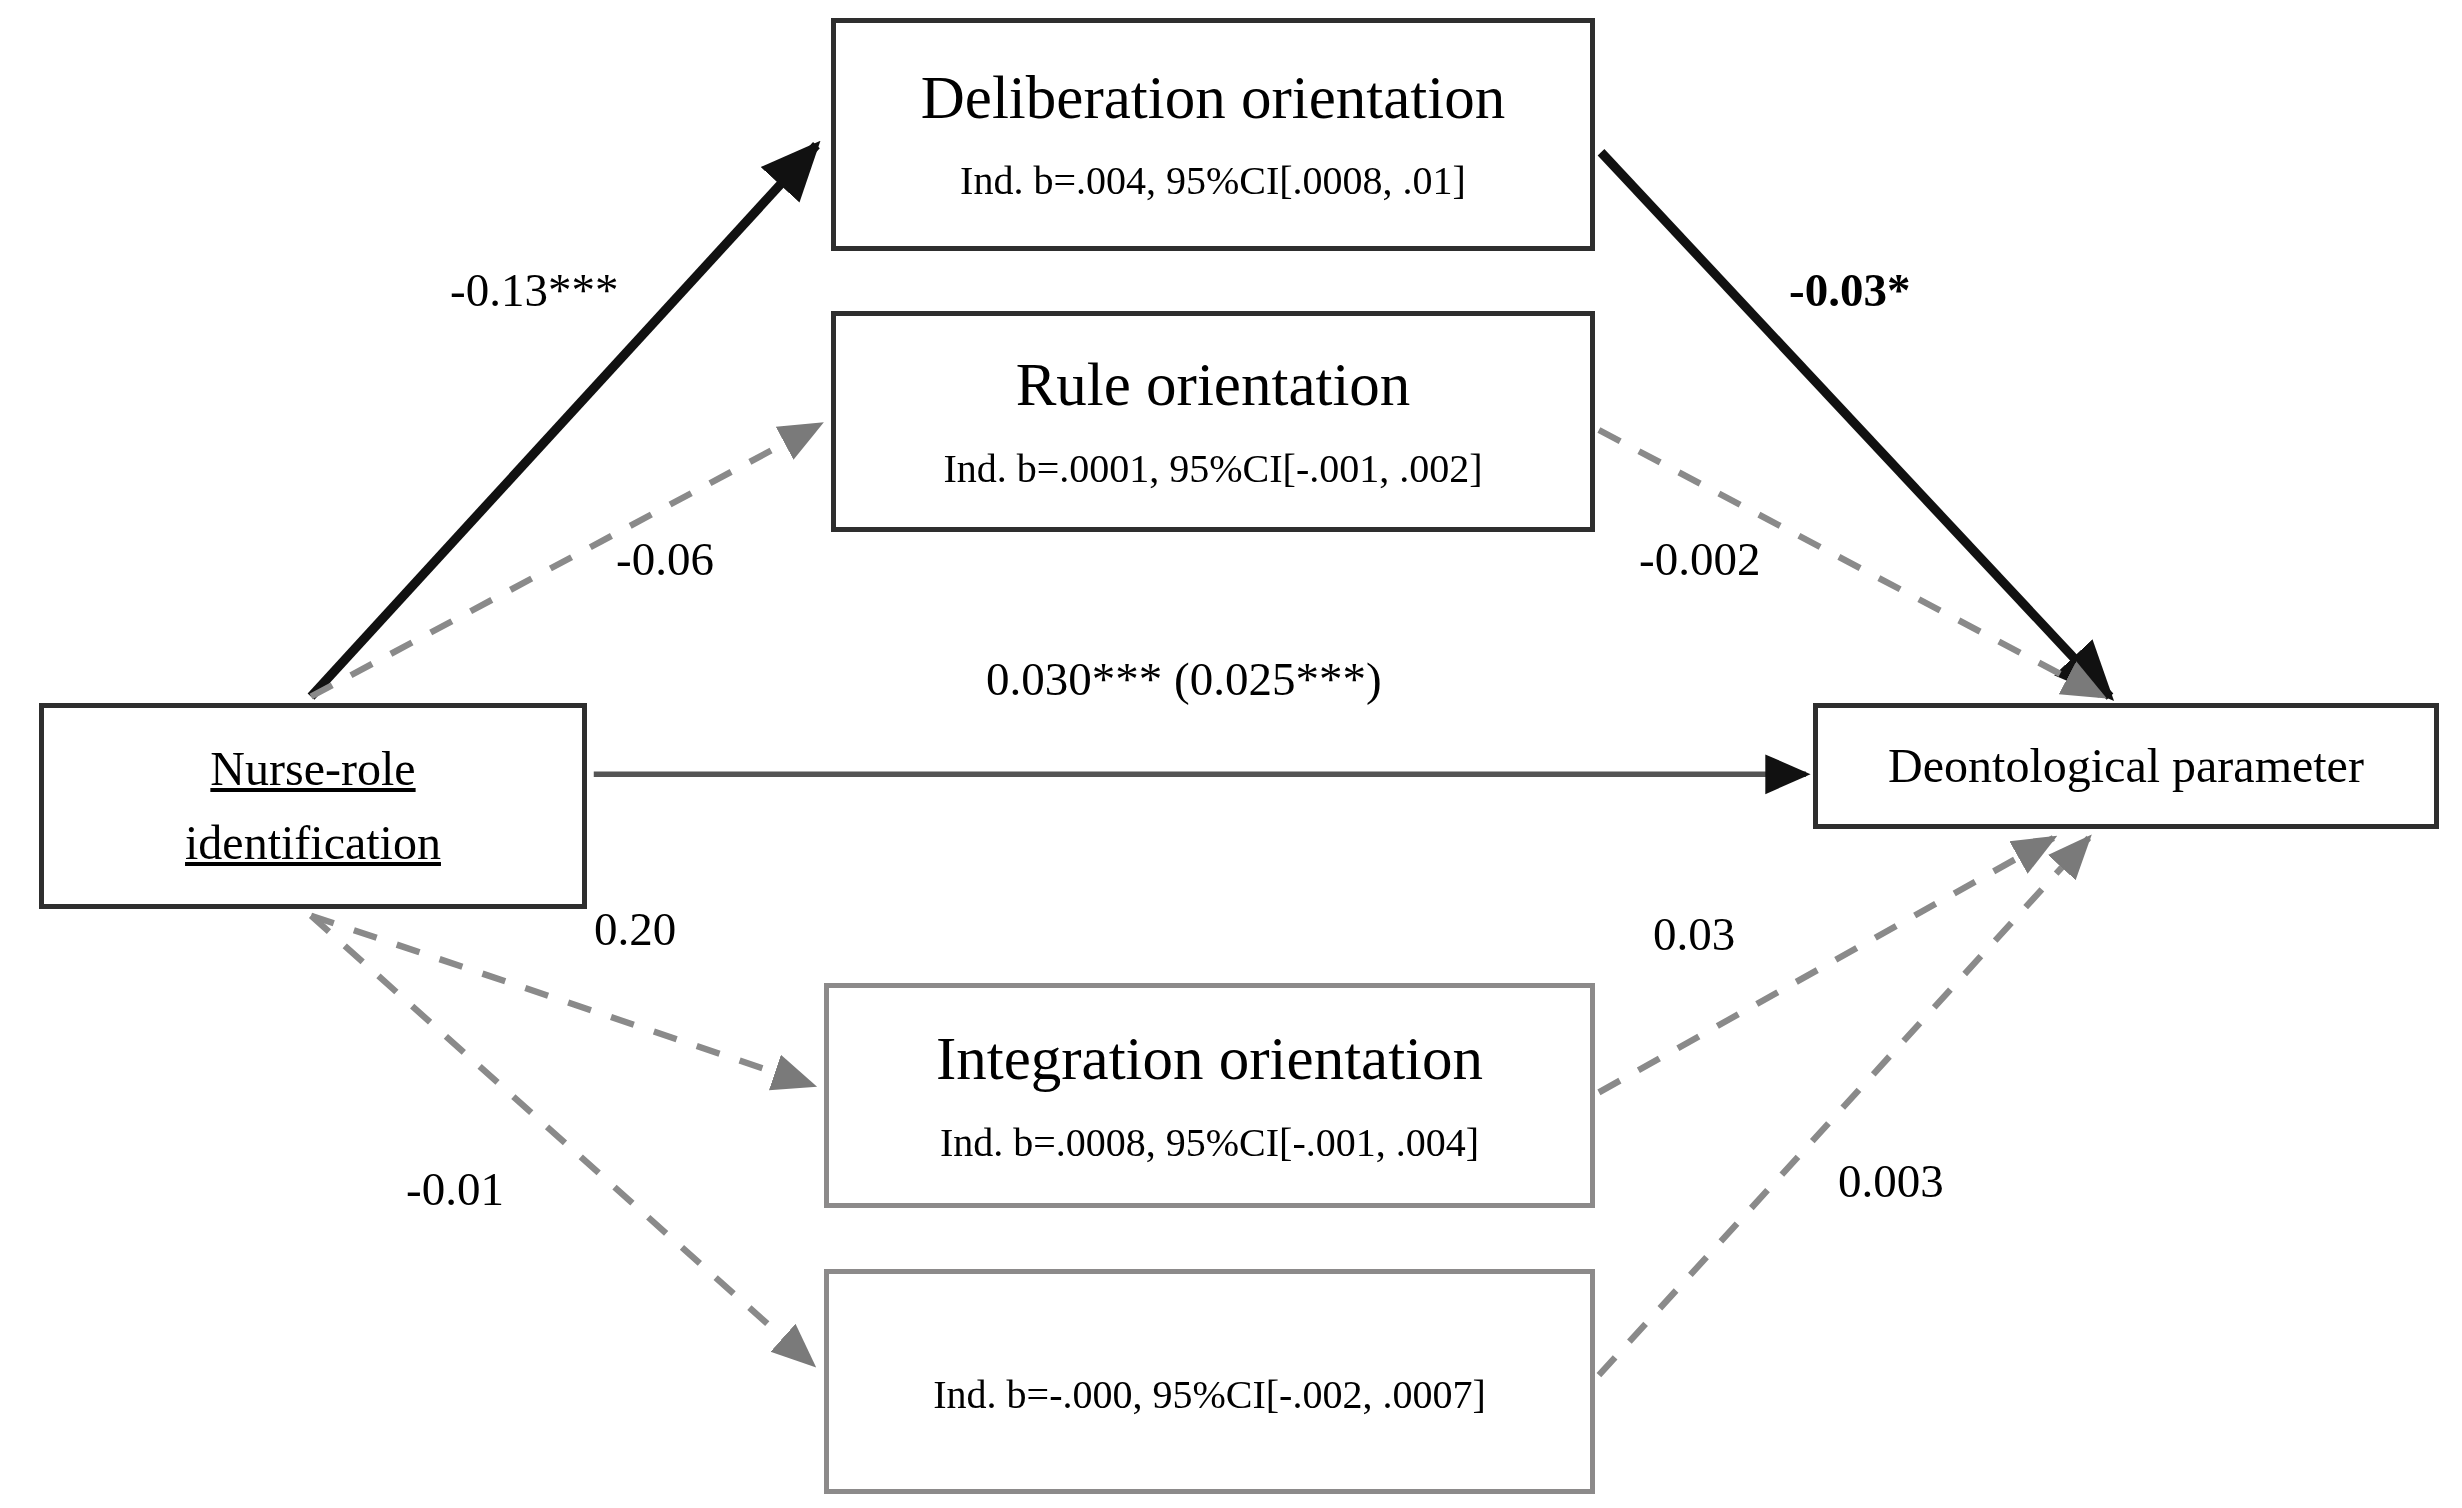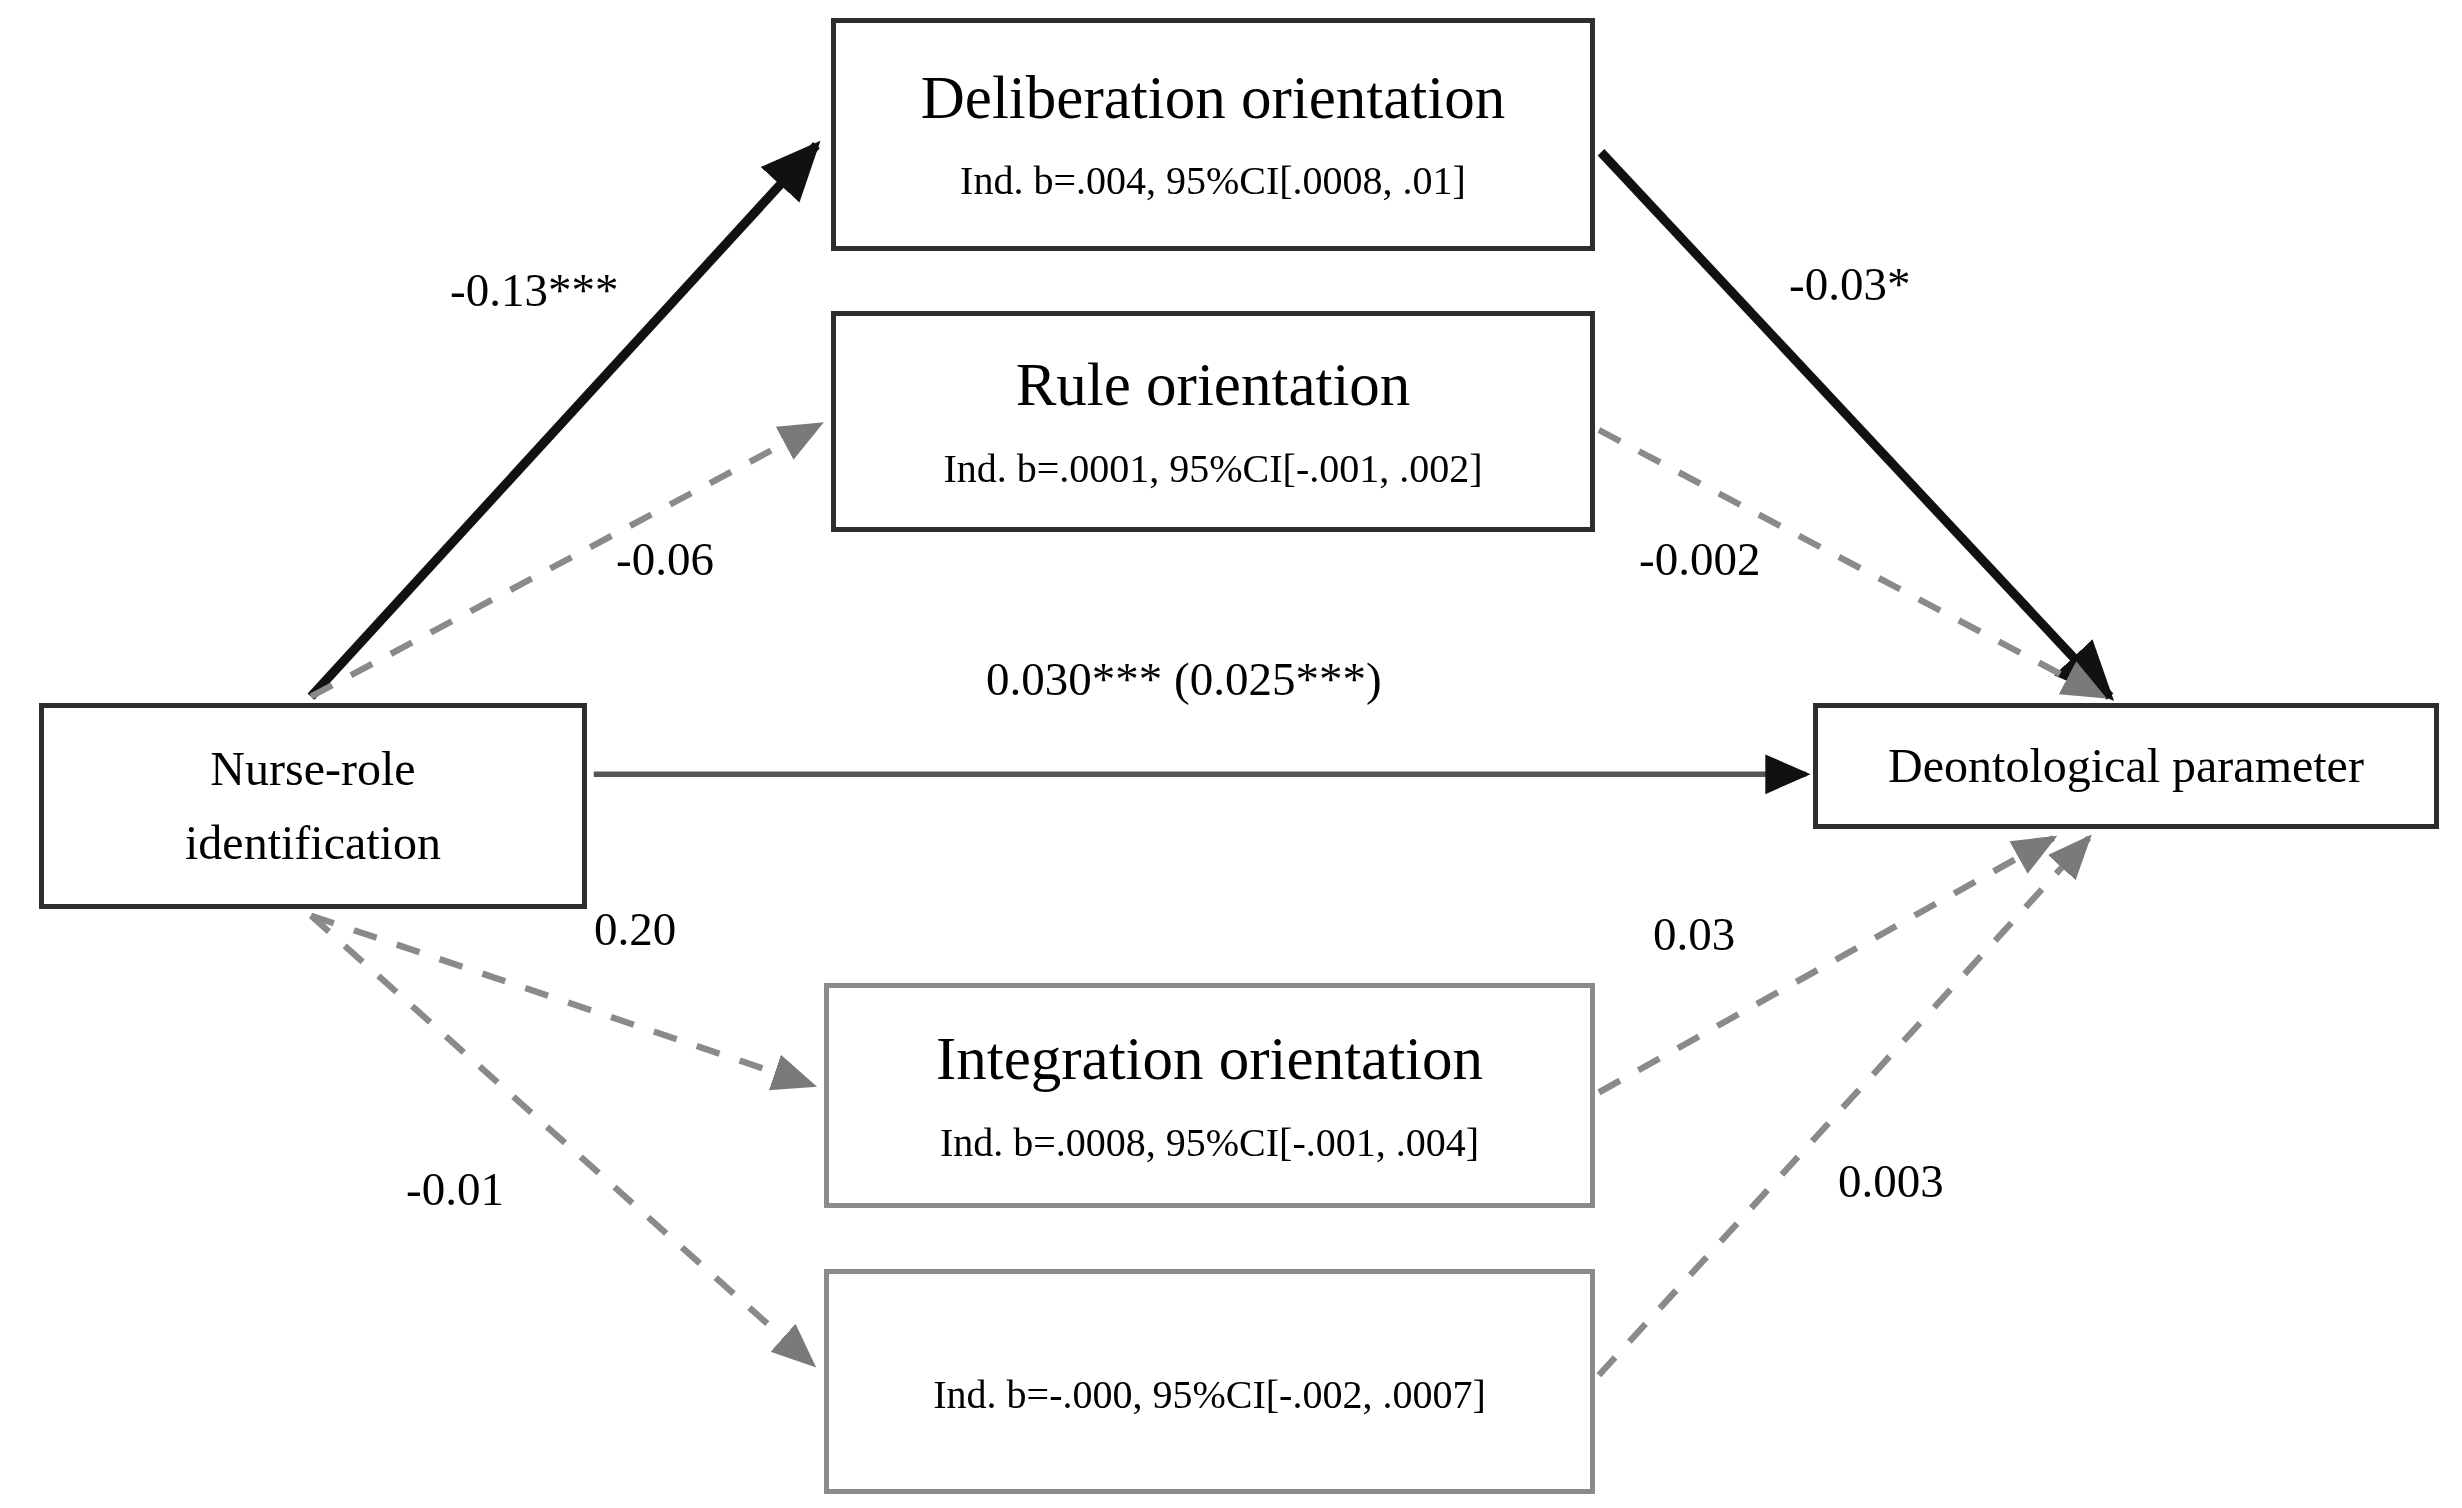--- a/index.html
+++ b/index.html
@@ -52,20 +52,21 @@
   .node .stat {
     font-size: 40px;
     line-height: 1.12;
     margin-top: 27px;
     white-space: nowrap;
   }
   .node.two-line .title {
     font-size: 48px;
     line-height: 1.55;
     white-space: normal;
+    text-decoration: underline;
   }
   .node.single .title {
     font-size: 48px;
   }
   .edge-label {
     position: absolute;
     font-size: 47px;
     line-height: 1;
     white-space: nowrap;
     color: #000000;
@@ -134,21 +135,21 @@
     <div class="title">Integration orientation</div>
     <div class="stat">Ind. b=.0008, 95%CI[-.001, .004]</div>
   </div>
 
   <div class="node gray" style="left:824px; top:1269px; width:771px; height:225px;">
     <div class="stat">Ind. b=-.000, 95%CI[-.002, .0007]</div>
   </div>
 
   <div class="edge-label" style="left:450px; top:267px;">-0.13***</div>
 
-  <div class="edge-label" style="left:1789px; top:261px;">-0.03*</div>
+  <div class="edge-label" style="left:1789px; top:267px;font-weight:bold;">-0.03*</div>
 
   <div class="edge-label" style="left:616px; top:536px;">-0.06</div>
 
   <div class="edge-label" style="left:1639px; top:536px;">-0.002</div>
 
   <div class="edge-label" style="left:986px; top:656px;">0.030*** (0.025***)</div>
 
   <div class="edge-label" style="left:594px; top:906px;">0.20</div>
 
   <div class="edge-label" style="left:1653px; top:911px;">0.03</div>

